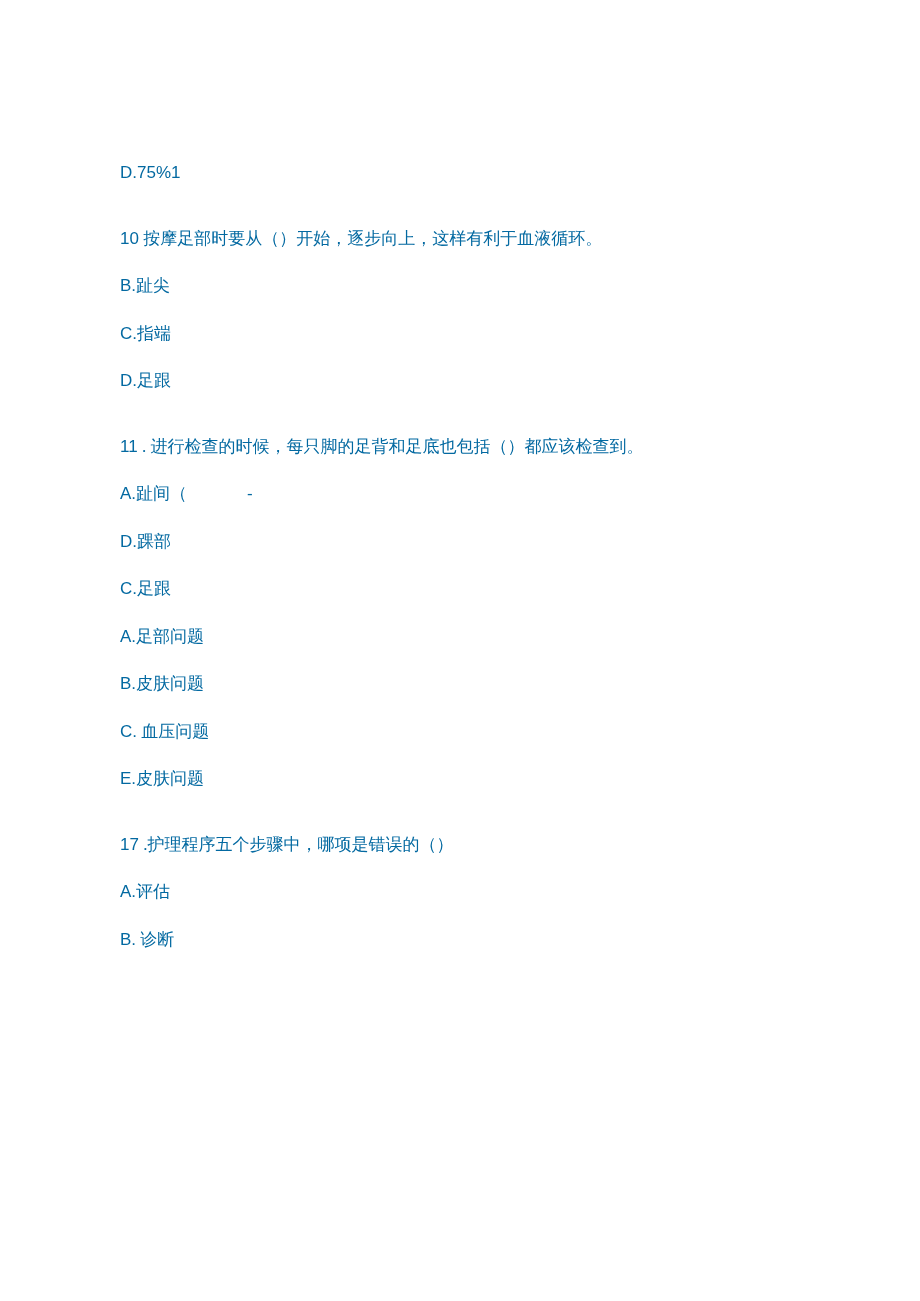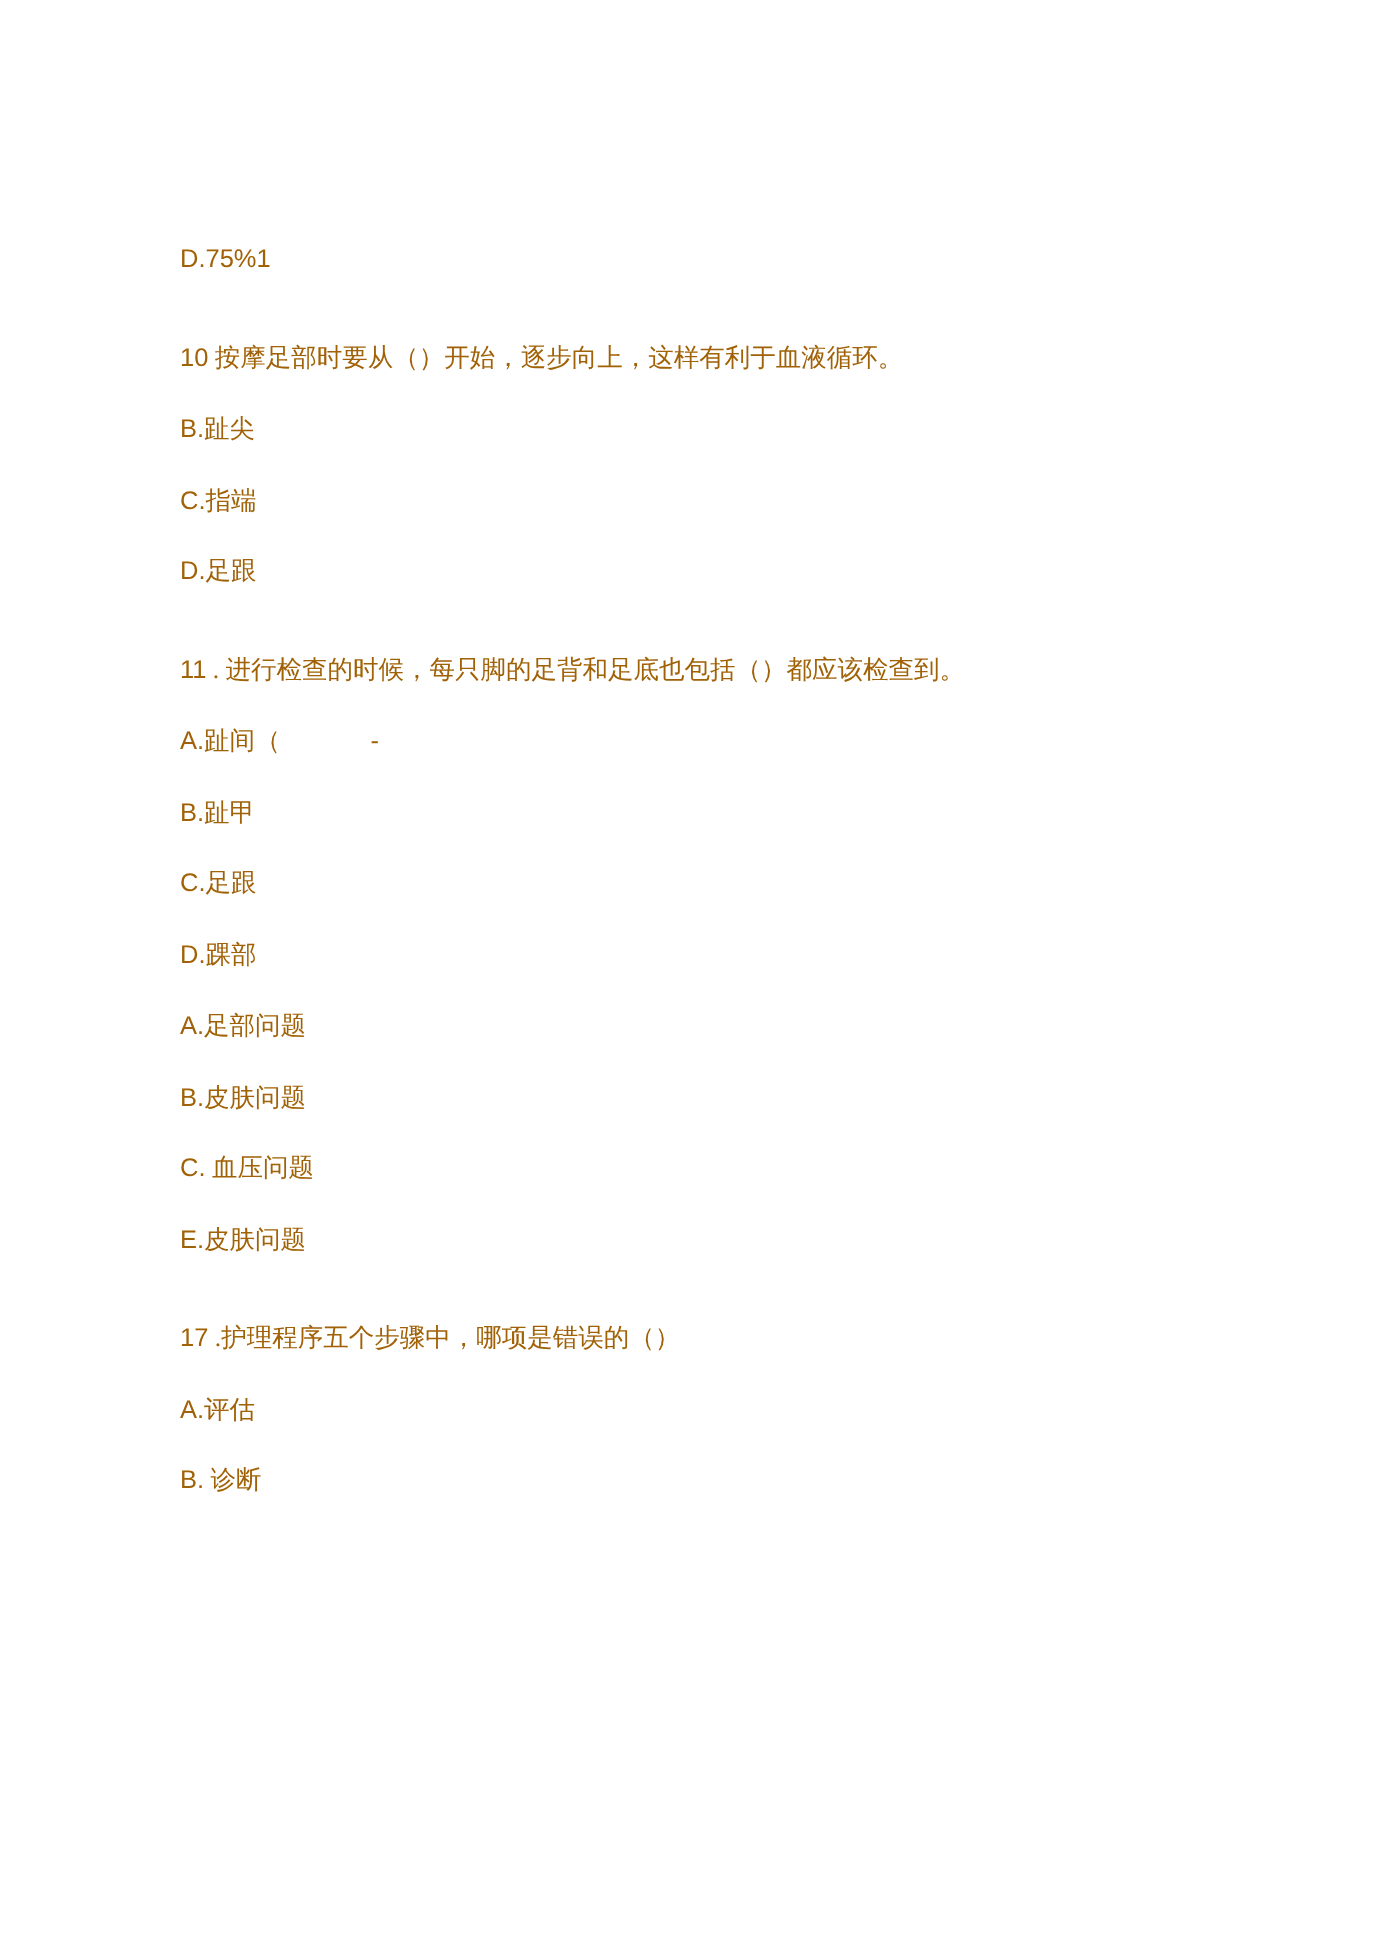--- a/index.html
+++ b/index.html
@@ -5,21 +5,21 @@
   body {
     margin: 0;
     padding: 0;
     background: #ffffff;
     font-family: "SimSun", "宋体", serif;
     width: 920px;
     min-height: 1301px;
   }
   .page {
     padding: 160px 86px 60px 120px;
-    color: #a16207;
+    color: #0369a1;
     font-size: 17px;
     line-height: 1.5;
   }
   .option-line {
     margin: 0 0 22px 0;
   }
   .question-line {
     margin: 40px 0 22px 0;
   }
   .first-option {
@@ -58,27 +58,24 @@
     <span class="alpha">D.</span><span>足跟</span>
   </div>
 
   <div class="question-line">
     <span class="sans">11</span><span> . 进行检查的时候，每只脚的足背和足底也包括（）都应该检查到。</span>
   </div>
   <div class="option-line">
     <span class="alpha">A.</span><span>趾间（</span><span class="gap"></span><span class="sans">-</span>
   </div>
   <div class="option-line">
-    <span class="alpha">B.</span><span>趾甲</span>
+    <span class="alpha">D.</span><span>踝部</span>
   </div>
   <div class="option-line">
     <span class="alpha">C.</span><span>足跟</span>
-  </div>
-  <div class="option-line">
-    <span class="alpha">D.</span><span>踝部</span>
   </div>
 
   <div class="option-line">
     <span class="alpha">A.</span><span>足部问题</span>
   </div>
   <div class="option-line">
     <span class="alpha">B.</span><span>皮肤问题</span>
   </div>
   <div class="option-line">
     <span class="alpha">C.</span><span> 血压问题</span>

